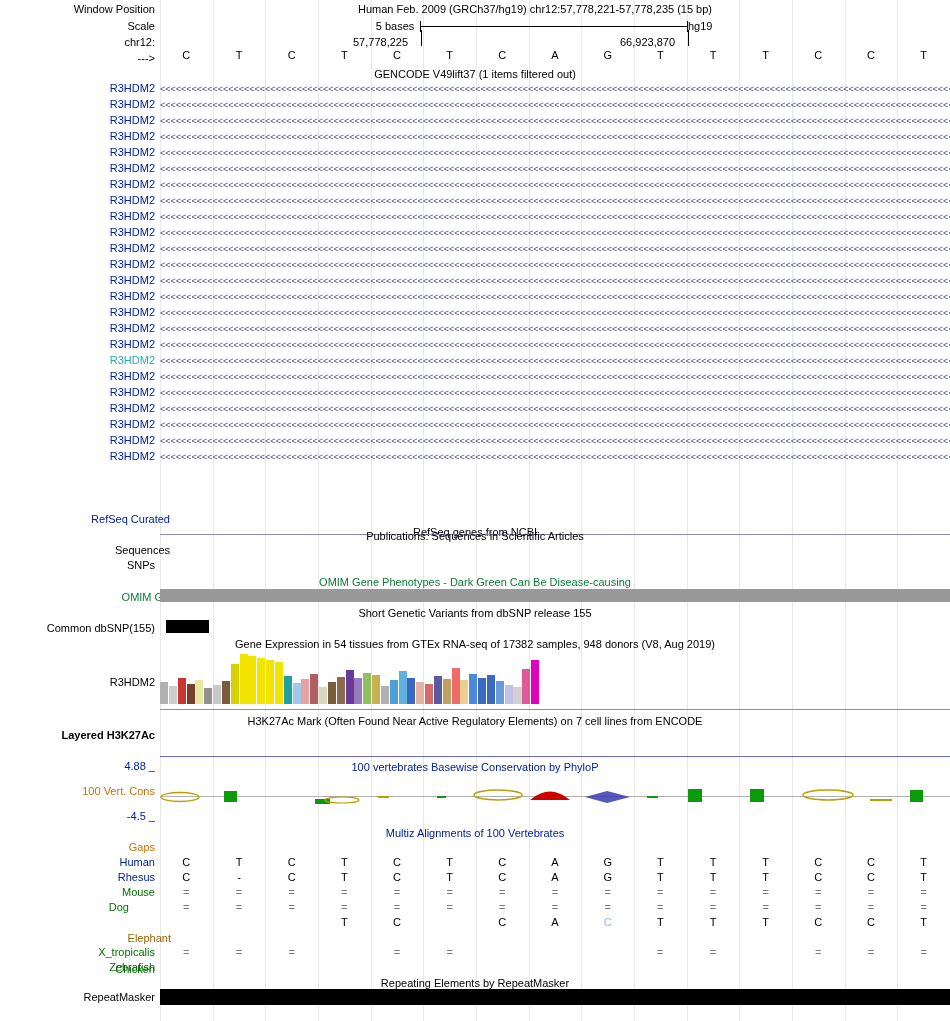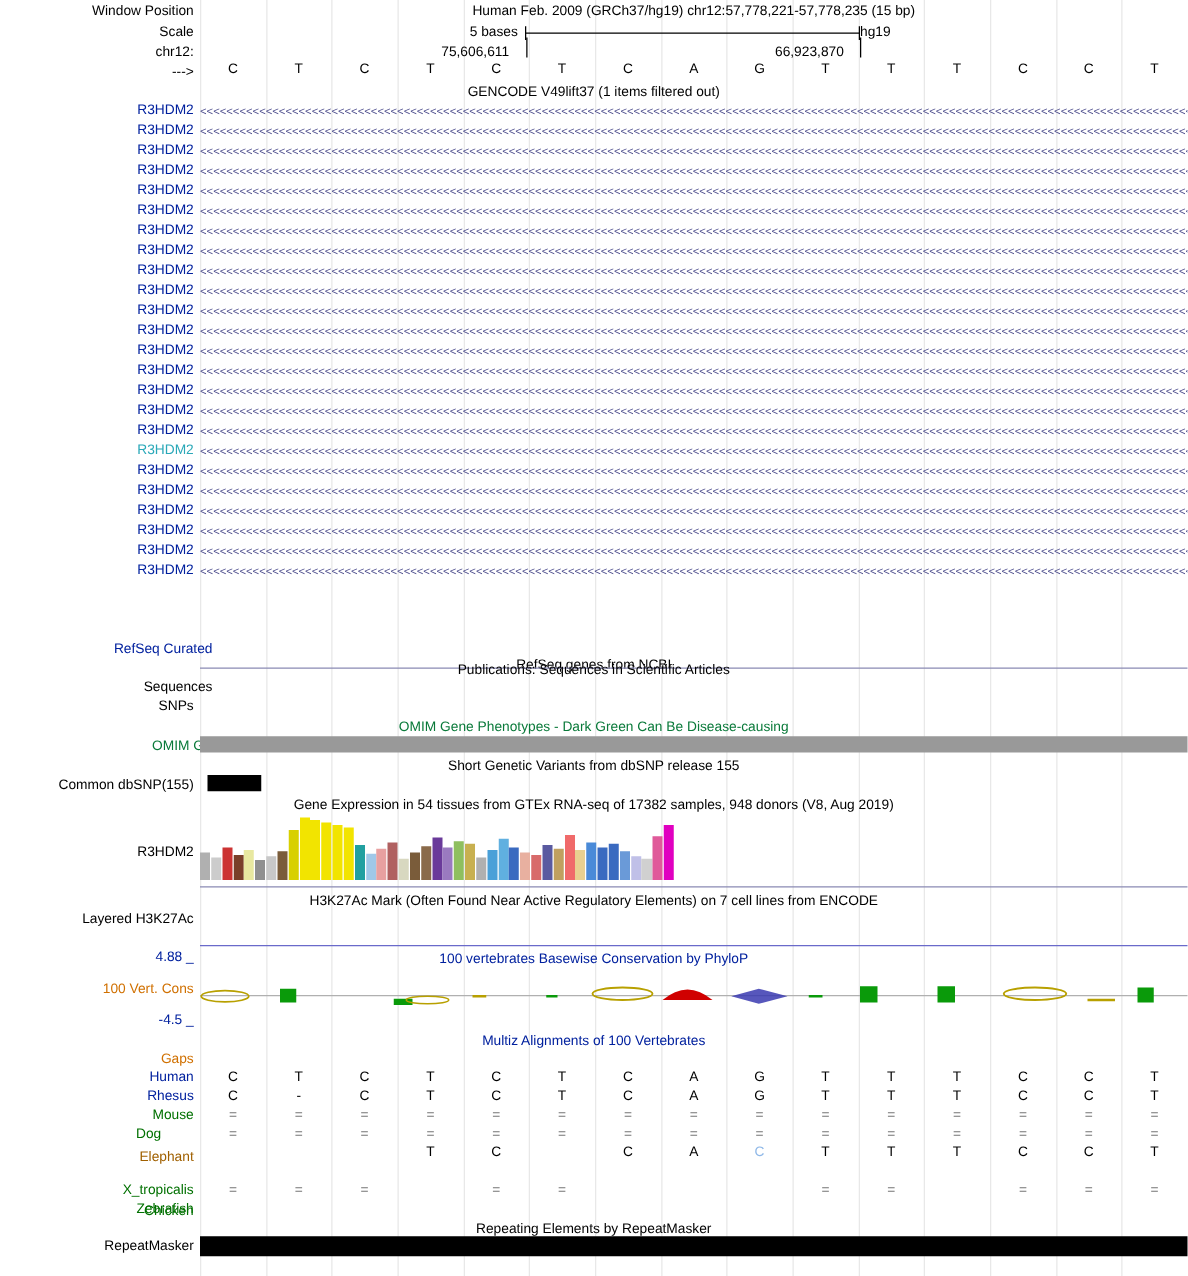--- a/index.html
+++ b/index.html
@@ -45,30 +45,30 @@
     <i style="left: 632px;"></i>
     <i style="left: 685px;"></i>
     <i style="left: 737px;"></i>
   </div>
 
 <div class="lbl abs" style="left:0;top:3px;width:155px;">Window Position</div>
 <div class="lbl abs" style="left:0;top:20px;width:155px;">Scale</div>
 <div class="lbl abs" style="left:0;top:36px;width:155px;">chr12:</div>
 <div class="lbl abs" style="left:0;top:52px;width:155px;">---&gt;</div>
 
-<div class="abs ctr" style="left:330px;top:3px;width:450px;">Human Feb. 2009 (GRCh37/hg19)   chr12:57,778,221-57,778,235 (15 bp)</div>
+<div class="abs ctr" style="left:310px;top:3px;width:450px;">Human Feb. 2009 (GRCh37/hg19)   chr12:57,778,221-57,778,235 (15 bp)</div>
 
 <div class="abs ctr" style="left:340px;top:20px;width:110px;">5 bases</div>
 <div class="abs" style="left:688px;top:20px;">hg19</div>
 
 <div class="abs" style="left:420px;top:26px;width:268px;height:1px;background:#000;"></div>
 <div class="abs" style="left:420px;top:21px;width:1px;height:11px;background:#000;"></div>
 <div class="abs" style="left:687px;top:21px;width:1px;height:11px;background:#000;"></div>
 
-<div class="abs" style="left:353px;top:36px;">75,606,611</div>
+<div class="abs" style="left:353px;top:36px;">57,778,225</div>
 <div class="abs" style="left:421px;top:30px;width:1px;height:16px;background:#000;"></div>
 <div class="abs" style="left:620px;top:36px;">66,923,870</div>
 <div class="abs" style="left:688px;top:30px;width:1px;height:16px;background:#000;"></div>
 
 <div id="baserow" class="abs" style="left:160px;top:49px;width:790px;height:14px;">
     <span class="basechar" style="left: 11.3333px; top: 0px;">C</span>
     <span class="basechar" style="left: 64px; top: 0px;">T</span>
     <span class="basechar" style="left: 116.667px; top: 0px;">C</span>
     <span class="basechar" style="left: 169.333px; top: 0px;">T</span>
     <span class="basechar" style="left: 222px; top: 0px;">C</span>
@@ -195,21 +195,21 @@
     <div class="bar" style="left: 326.977px; width: 8.03721px; height: 29px; bottom: 0px; background: rgb(58, 106, 192);"></div>
     <div class="bar" style="left: 335.814px; width: 8.03721px; height: 23px; bottom: 0px; background: rgb(106, 154, 216);"></div>
     <div class="bar" style="left: 344.651px; width: 8.03721px; height: 19px; bottom: 0px; background: rgb(192, 192, 232);"></div>
     <div class="bar" style="left: 353.488px; width: 8.03721px; height: 17px; bottom: 0px; background: rgb(208, 208, 208);"></div>
     <div class="bar" style="left: 362.326px; width: 8.03721px; height: 35px; bottom: 0px; background: rgb(224, 90, 154);"></div>
     <div class="bar" style="left: 371.163px; width: 8.03721px; height: 44px; bottom: 0px; background: rgb(224, 0, 192);"></div>
   </div>
 <div class="abs" style="left:160px;top:709px;width:790px;height:1px;background:#8a8ab4;"></div>
 
 <div class="hdrtitle" style="top:715px;">H3K27Ac Mark (Often Found Near Active Regulatory Elements) on 7 cell lines from ENCODE</div>
-<div class="lbl abs" style="left:0;top:729px;width:155px;">Layered H3K27Ac</div>
+<div class="lbl abs" style="left:0;top:729px;width:155px;font-weight:bold;">Layered H3K27Ac</div>
 <div class="abs" style="left:160px;top:756px;width:790px;height:1px;background:#6a6aca;"></div>
 
 <div class="hdrtitle" style="top:761px;color:#00209e;">100 vertebrates Basewise Conservation by PhyloP</div>
 <div class="lbl abs" style="left:0;top:760px;width:155px;color:#00209e;">4.88 _</div>
 <div class="lbl abs" style="left:0;top:785px;width:155px;color:#d07000;">100 Vert. Cons</div>
 <div class="lbl abs" style="left:0;top:810px;width:155px;color:#00209e;">-4.5 _</div>
 <div class="abs" style="left:160px;top:796px;width:790px;height:1px;background:#b0b0b0;"></div>
 
 <svg class="abs" style="left:160px;top:778px;" width="790" height="40">
   <ellipse cx="20" cy="19" rx="19" ry="4.5" fill="none" stroke="#b8a000" stroke-width="1.4"></ellipse>
@@ -297,21 +297,21 @@
       <span style="left: 327.333px; color: rgb(119, 119, 119);">=</span>
       <span style="left: 380px; color: rgb(119, 119, 119);">=</span>
       <span style="left: 432.667px; color: rgb(119, 119, 119);">=</span>
       <span style="left: 485.333px; color: rgb(119, 119, 119);">=</span>
       <span style="left: 538px; color: rgb(119, 119, 119);">=</span>
       <span style="left: 590.667px; color: rgb(119, 119, 119);">=</span>
       <span style="left: 643.333px; color: rgb(119, 119, 119);">=</span>
       <span style="left: 696px; color: rgb(119, 119, 119);">=</span>
       <span style="left: 748.667px; color: rgb(119, 119, 119);">=</span>
     </div>
-    <div class="lbl abs" style="left: 0px; width: 155px; top: 64px; color: rgb(160, 96, 0);">Elephant</div>
+    <div class="lbl abs" style="left: 0px; width: 155px; top: 76px; color: rgb(160, 96, 0); padding-left: 16px;">Elephant</div>
     <div class="abs seqrow" style="left: 160px; top: 60px; width: 790px; height: 14px;">
       <span style="left: 169.333px; color: rgb(0, 0, 0);">T</span>
       <span style="left: 222px; color: rgb(0, 0, 0);">C</span>
       <span style="left: 327.333px; color: rgb(0, 0, 0);">C</span>
       <span style="left: 380px; color: rgb(0, 0, 0);">A</span>
       <span style="left: 432.667px; color: rgb(143, 184, 232);">C</span>
       <span style="left: 485.333px; color: rgb(0, 0, 0);">T</span>
       <span style="left: 538px; color: rgb(0, 0, 0);">T</span>
       <span style="left: 590.667px; color: rgb(0, 0, 0);">T</span>
       <span style="left: 643.333px; color: rgb(0, 0, 0);">C</span>

